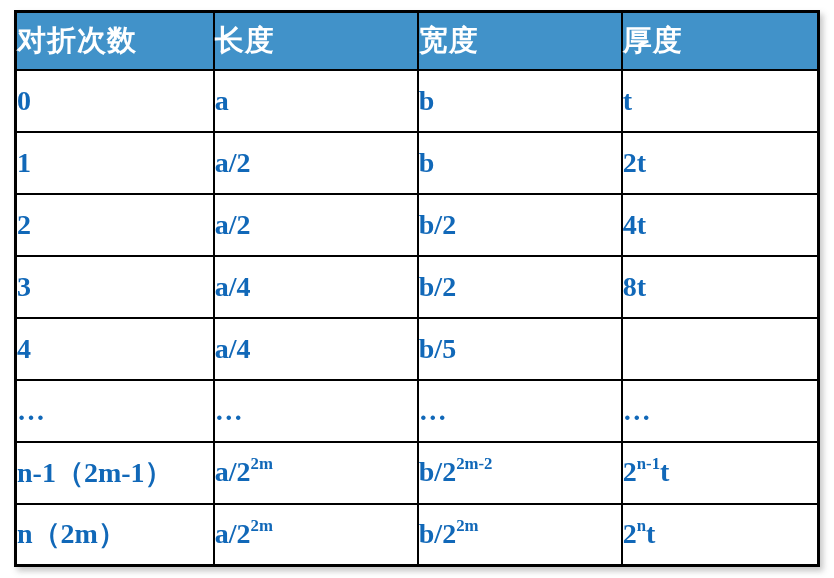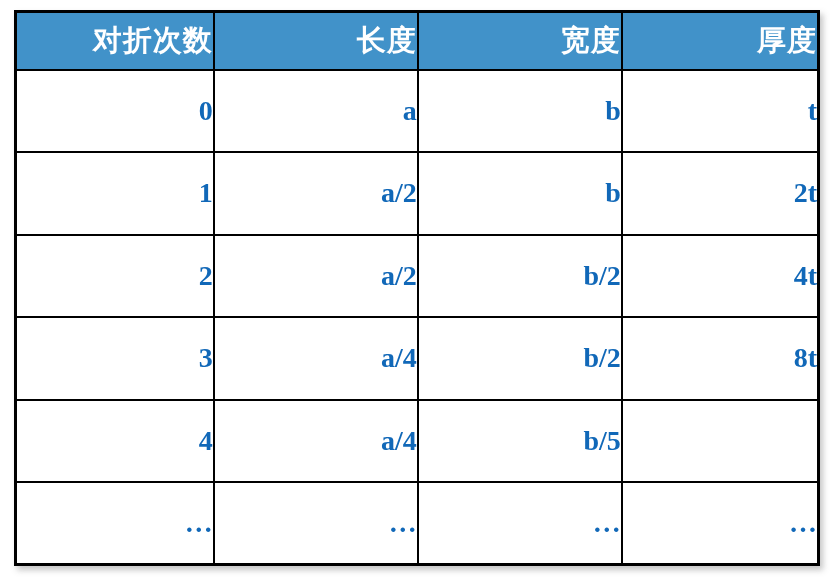--- a/index.html
+++ b/index.html
@@ -22,21 +22,21 @@
     border:3px solid var(--border-color);
     box-shadow:3px 4px 6px rgba(90,90,90,0.35);
     background:#ffffff;
   }
   .fold-table col.c1{width:24.7%;}
   .fold-table col.c2{width:25.4%;}
   .fold-table col.c3{width:25.4%;}
   .fold-table col.c4{width:24.5%;}
   .fold-table th, .fold-table td{
     border:2px solid var(--border-color);
-    text-align:right;vertical-align:middle;
+    text-align:left;vertical-align:middle;
     padding:0;
   }
   .fold-table thead tr{height:58px;}
   .fold-table tbody tr{height:62px;}
   .fold-table th{
     background:var(--header-bg);
     color:var(--header-text);
     font-family:"Liberation Sans", sans-serif;
     font-weight:bold;
     font-size:29px;
@@ -103,15 +103,27 @@
           <td>a/4</td>
           <td>b/5</td>
           <td></td>
         </tr>
         <tr>
           <td>…</td>
           <td>…</td>
           <td>…</td>
           <td>…</td>
         </tr>
+        <tr>
+          <td>n-1（2m-1）</td>
+          <td>a/2<sup>2m</sup></td>
+          <td>b/2<sup>2m-2</sup></td>
+          <td>2<sup>n-1</sup>t</td>
+        </tr>
+        <tr>
+          <td>n（2m）</td>
+          <td>a/2<sup>2m</sup></td>
+          <td>b/2<sup>2m</sup></td>
+          <td>2<sup>n</sup>t</td>
+        </tr>
       </tbody>
   </table>
 </div>
 
 </body></html>

